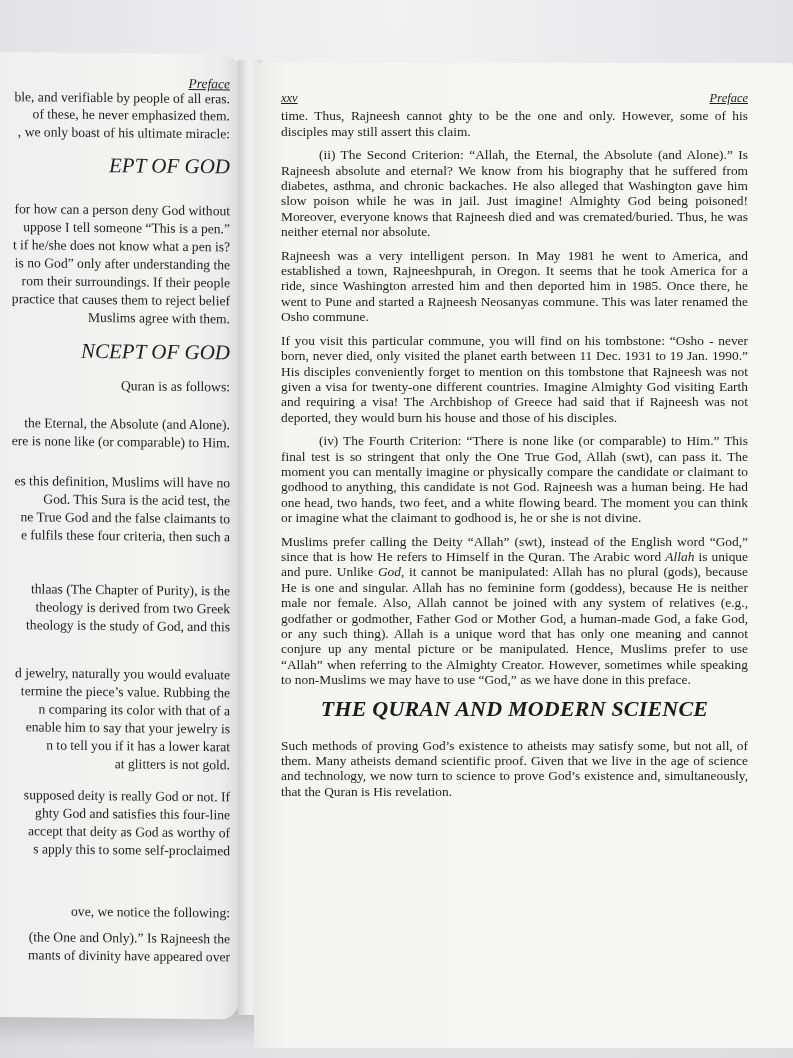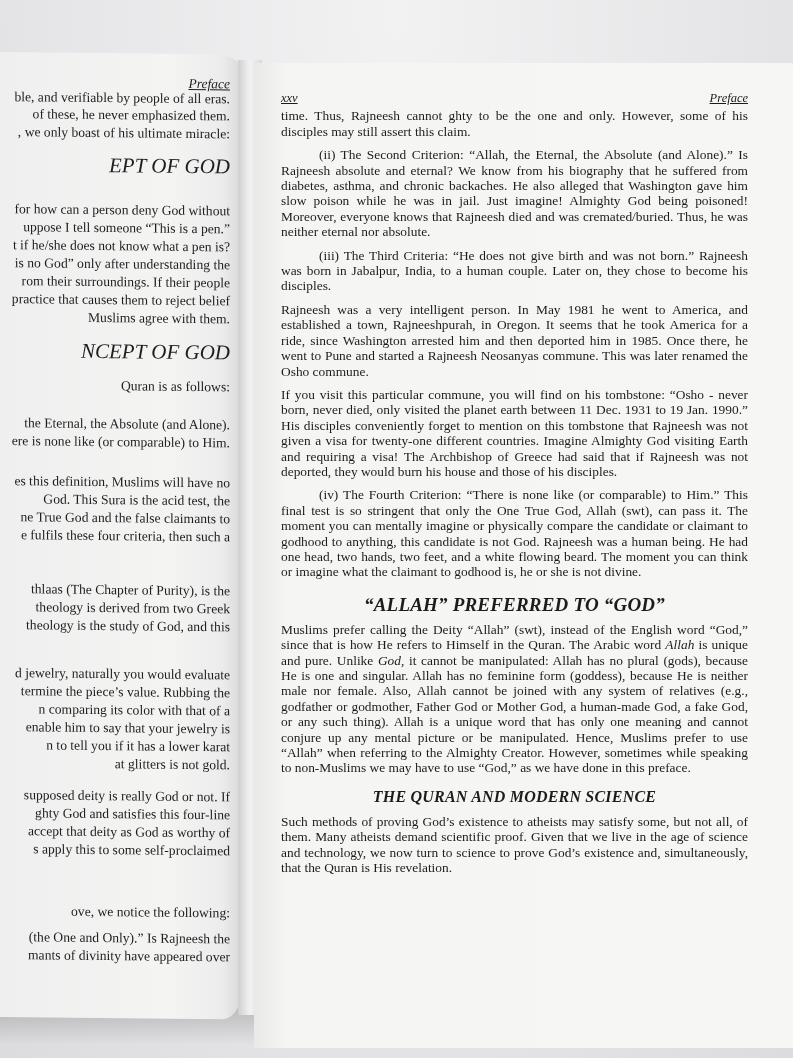--- a/index.html
+++ b/index.html
@@ -50,21 +50,21 @@
     font-size: 13.4px; line-height: 15.4px; text-align: justify; color: #1c1c1c;
   }
   .running-head { display: flex; justify-content: space-between; font-style: italic; font-size: 12.5px; margin-bottom: 2px; }
   .running-head span { text-decoration: underline; }
   .para { margin: 0 0 8px 0; }
   .para.indent { text-indent: 38px; }
   .section-heading {
     text-align: center; font-style: italic; font-size: 19px; line-height: 22px;
     margin: 14px 0 6px 0; letter-spacing: 0.2px;
   }
-  .section-heading.small { font-size: 16px; margin: 10px 0 6px 0; }
+  .section-heading.small { font-size: 22px; margin: 10px 0 18px 0; }
   em { font-style: italic; }
 </style>
 </head>
 <body>
 
 <div class="backdrop"></div>
 <div class="bottom-shadow"></div>
 
 <div class="page-left">
   <div class="left-header">Preface</div>
@@ -110,24 +110,22 @@
 <div class="gutter"></div>
 
 <div class="page-right">
   <div class="content">
     <div class="running-head">
       <span>xxv</span>
       <span>Preface</span>
     </div>
     <p class="para">time. Thus, Rajneesh cannot ghty to be the one and only. However, some of his disciples may still assert this claim.</p>
     <p class="para indent">(ii) The Second Criterion: “Allah, the Eternal, the Absolute (and Alone).” Is Rajneesh absolute and eternal? We know from his biography that he suffered from diabetes, asthma, and chronic backaches. He also alleged that Washington gave him slow poison while he was in jail. Just imagine! Almighty God being poisoned! Moreover, everyone knows that Rajneesh died and was cremated/buried. Thus, he was neither eternal nor absolute.</p>
-    <p class="para indent">(iii) The Third Criteria: “He does not give birth and was not born.” Rajneesh was born in Jabalpur, India, to a human couple. Later on, they chose to become his disciples.</p>
     <p class="para">Rajneesh was a very intelligent person. In May 1981 he went to America, and established a town, Rajneeshpurah, in Oregon. It seems that he took America for a ride, since Washington arrested him and then deported him in 1985. Once there, he went to Pune and started a Rajneesh Neosanyas commune. This was later renamed the Osho commune.</p>
     <p class="para">If you visit this particular commune, you will find on his tombstone: “Osho - never born, never died, only visited the planet earth between 11 Dec. 1931 to 19 Jan. 1990.” His disciples conveniently forget to mention on this tombstone that Rajneesh was not given a visa for twenty-one different countries. Imagine Almighty God visiting Earth and requiring a visa! The Archbishop of Greece had said that if Rajneesh was not deported, they would burn his house and those of his disciples.</p>
     <p class="para indent">(iv) The Fourth Criterion: “There is none like (or comparable) to Him.” This final test is so stringent that only the One True God, Allah (swt), can pass it. The moment you can mentally imagine or physically compare the candidate or claimant to godhood to anything, this candidate is not God. Rajneesh was a human being. He had one head, two hands, two feet, and a white flowing beard. The moment you can think or imagine what the claimant to godhood is, he or she is not divine.</p>
 
-    <h2 class="section-heading">“ALLAH” PREFERRED TO “GOD”</h2>
     <p class="para"><span>Muslims prefer calling the Deity “Allah” (swt), instead of the English word “God,” since that is how He refers to Himself in the Quran. The Arabic word </span><em>Allah</em><span> is unique and pure. Unlike </span><em>God</em><span>, it cannot be manipulated: Allah has no plural (gods), because He is one and singular. Allah has no feminine form (goddess), because He is neither male nor female. Also, Allah cannot be joined with any system of relatives (e.g., godfather or godmother, Father God or Mother God, a human-made God, a fake God, or any such thing). Allah is a unique word that has only one meaning and cannot conjure up any mental picture or be manipulated. Hence, Muslims prefer to use “Allah” when referring to the Almighty Creator. However, sometimes while speaking to non-Muslims we may have to use “God,” as we have done in this preface.</span></p>
 
     <h2 class="section-heading small">THE QURAN AND MODERN SCIENCE</h2>
     <p class="para">Such methods of proving God’s existence to atheists may satisfy some, but not all, of them. Many atheists demand scientific proof. Given that we live in the age of science and technology, we now turn to science to prove God’s existence and, simultaneously, that the Quran is His revelation.</p>
   </div>
 </div>
 
 </body></html>

